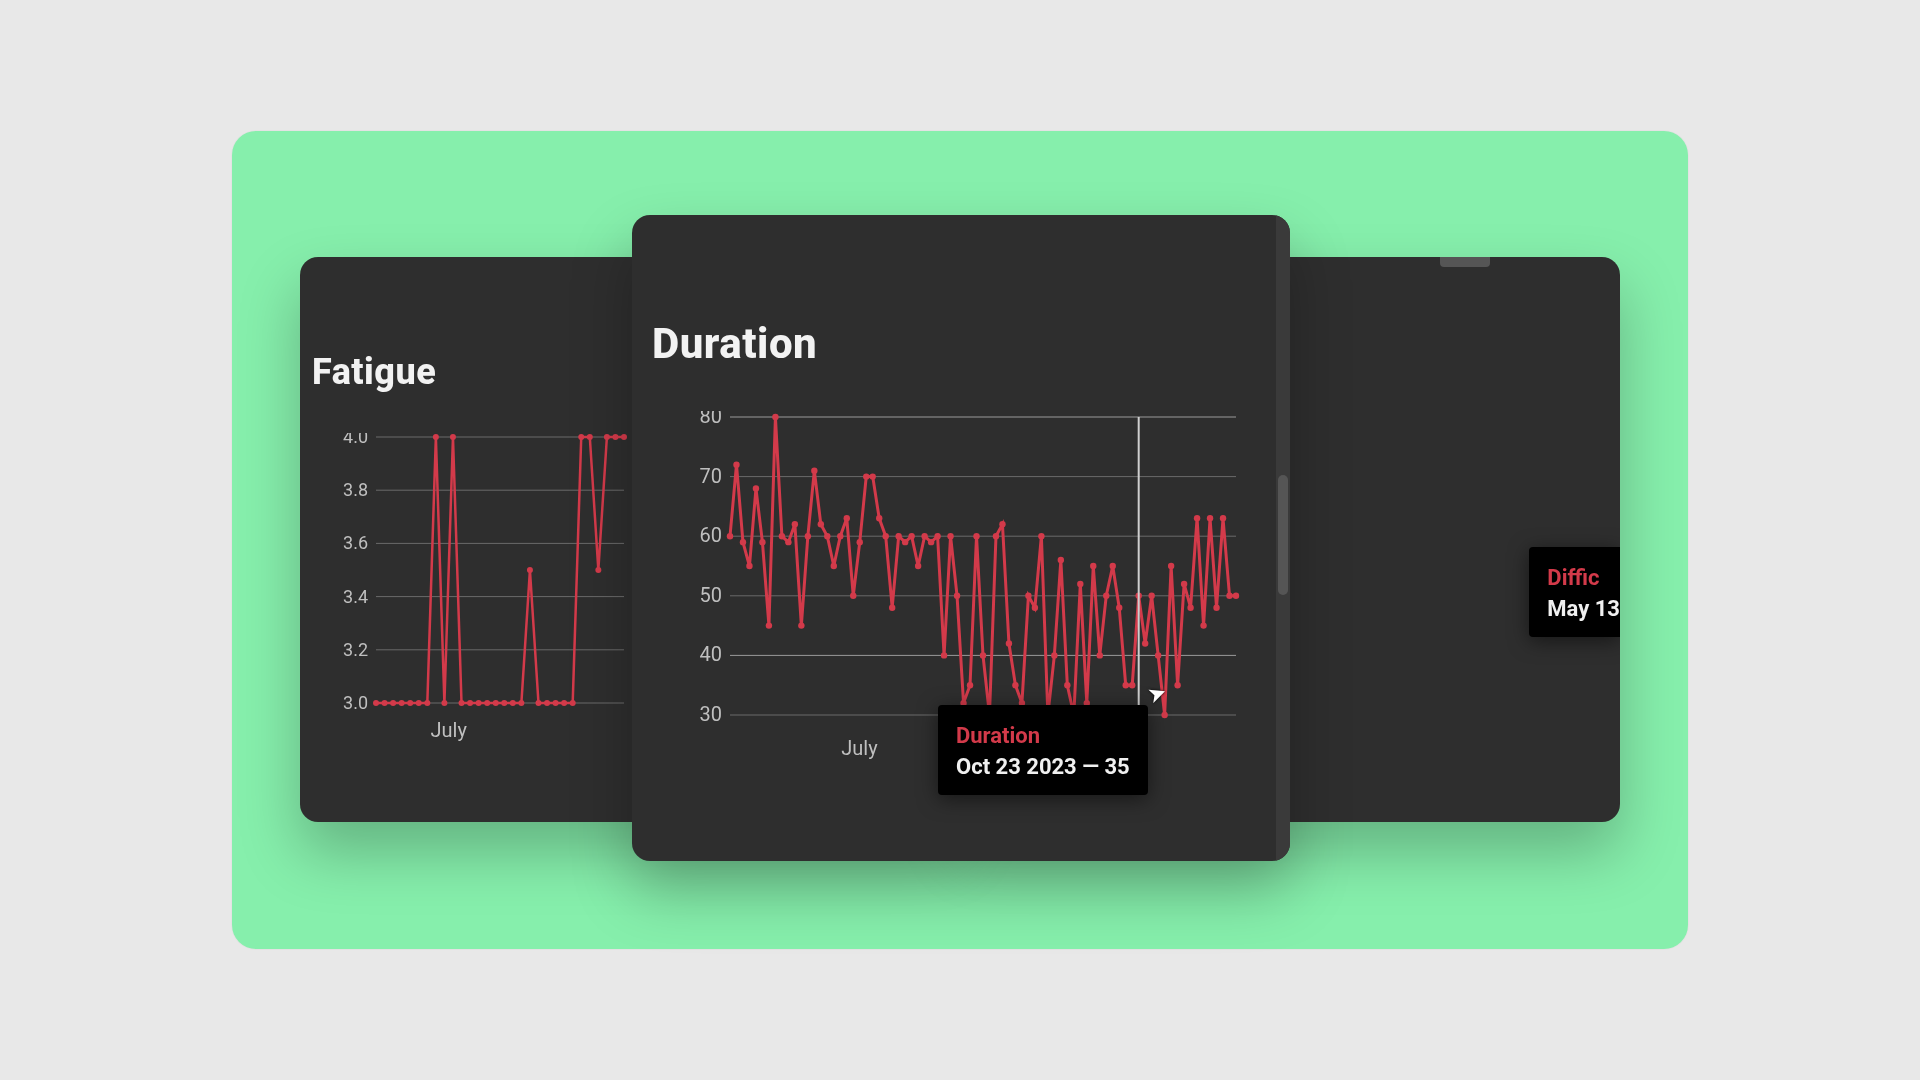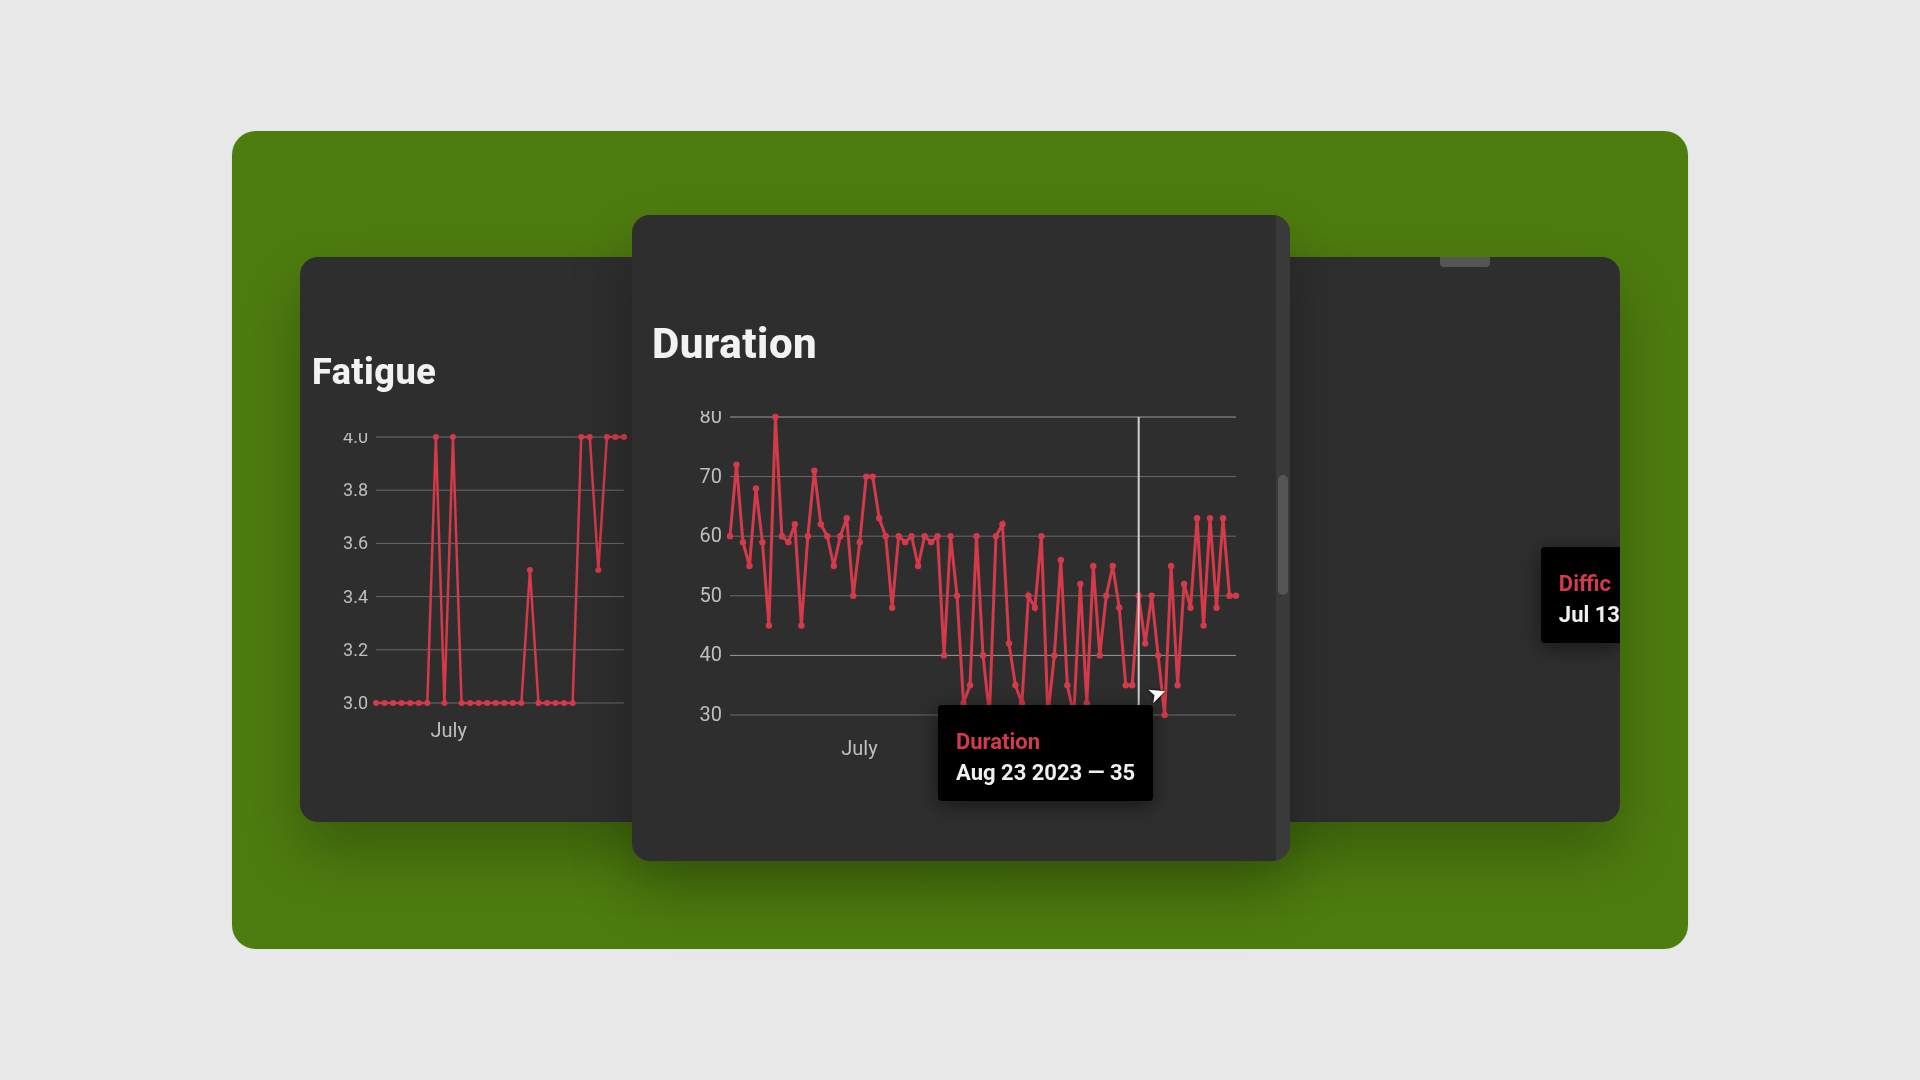--- a/index.html
+++ b/index.html
@@ -11,21 +11,21 @@
     font-family: -apple-system, BlinkMacSystemFont, "Segoe UI", Roboto, Helvetica, Arial, sans-serif;
     overflow: hidden;
   }
   .stage {
     position: absolute;
     top: 50%;
     left: 50%;
     width: 1456px;
     height: 818px;
     transform: translate(-50%, -50%);
-    background: #4d7c0f;
+    background: #86efac;
     border-radius: 24px;
     box-shadow: 0 0 0 1px rgba(0,0,0,0.02);
   }
   .card {
     position: absolute;
     background: #2e2e2e;
     border-radius: 18px;
     box-shadow: 0 30px 60px rgba(0,0,0,0.25);
     overflow: hidden;
   }
@@ -83,21 +83,21 @@
   .front .tick-label { font-size: 20px; }
   .series { fill: none; stroke: #d33a4a; stroke-width: 2.5; }
   .series-pt { fill: #d33a4a; }
   .front .series { stroke-width: 3; }
   .xaxis-label { fill: #bfbfbf; font-size: 20px; }
   .tooltip {
     position: absolute;
     background: #000;
     color: #fff;
     border-radius: 4px;
-    padding: 24px 18px 16px 18px;
+    padding: 18px 18px 16px 18px;
     box-shadow: 0 4px 20px rgba(0,0,0,0.5);
     z-index: 6;
   }
   .tooltip .tt-title { color: #d33a4a; font-weight: 700; font-size: 22px; margin-bottom: 6px; }
   .tooltip .tt-line { color: #f0f0f0; font-weight: 700; font-size: 22px; white-space: nowrap; }
   .front .tooltip { left: 306px; top: 490px; }
   .back-right .tooltip { right: 0; top: 290px; padding-right: 0; border-top-right-radius:0; border-bottom-right-radius:0;}
   .cursor-line { stroke: #cfcfcf; stroke-width: 2; }
   .cursor-arrow {
     position: absolute;
@@ -223,21 +223,21 @@
           <circle cx="273.6969696969697" cy="4" r="3" class="series-pt"></circle>
           <circle cx="281.27272727272725" cy="4" r="3" class="series-pt"></circle>
           <circle cx="288.8484848484849" cy="143" r="3" class="series-pt"></circle>
           <circle cx="296.42424242424244" cy="4" r="3" class="series-pt"></circle>
           <circle cx="304" cy="143" r="3" class="series-pt"></circle>
           <text x="109" y="324" class="xaxis-label">July</text>
         </svg>
     </div>
     <div class="tooltip">
       <div class="tt-title">Diffic</div>
-      <div class="tt-line">Jul 13</div>
+      <div class="tt-line">May 13</div>
     </div>
   </div>
 
   <div class="card front">
     <div class="card-title">Duration</div>
     <div class="chart-area">
       <svg id="svg-duration" width="560" height="350">
           <line x1="48" x2="554" y1="304" y2="304" class="grid-line"></line>
           <text x="40" y="310" text-anchor="end" class="tick-label">30</text>
           <line x1="48" x2="554" y1="244.4" y2="244.4" class="grid-line strong"></line>
@@ -329,21 +329,21 @@
           <circle cx="534.5384615384615" cy="196.72" r="3.2" class="series-pt"></circle>
           <circle cx="541.025641025641" cy="107.32" r="3.2" class="series-pt"></circle>
           <circle cx="547.5128205128206" cy="184.8" r="3.2" class="series-pt"></circle>
           <circle cx="554" cy="184.8" r="3.2" class="series-pt"></circle>
           <text x="159.32" y="344" class="xaxis-label">July</text>
           <line x1="456.6923076923077" x2="456.6923076923077" y1="6" y2="324" class="cursor-line"></line>
         </svg>
     </div>
     <div class="tooltip">
       <div class="tt-title">Duration</div>
-      <div class="tt-line">Aug 23 2023 — 35</div>
+      <div class="tt-line">Oct 23 2023 — 35</div>
     </div>
     <div class="cursor-arrow">➤</div>
     <div class="scrollframe">
       <div class="scrollthumb"></div>
     </div>
   </div>
 
 </div>
 
 </body></html>

